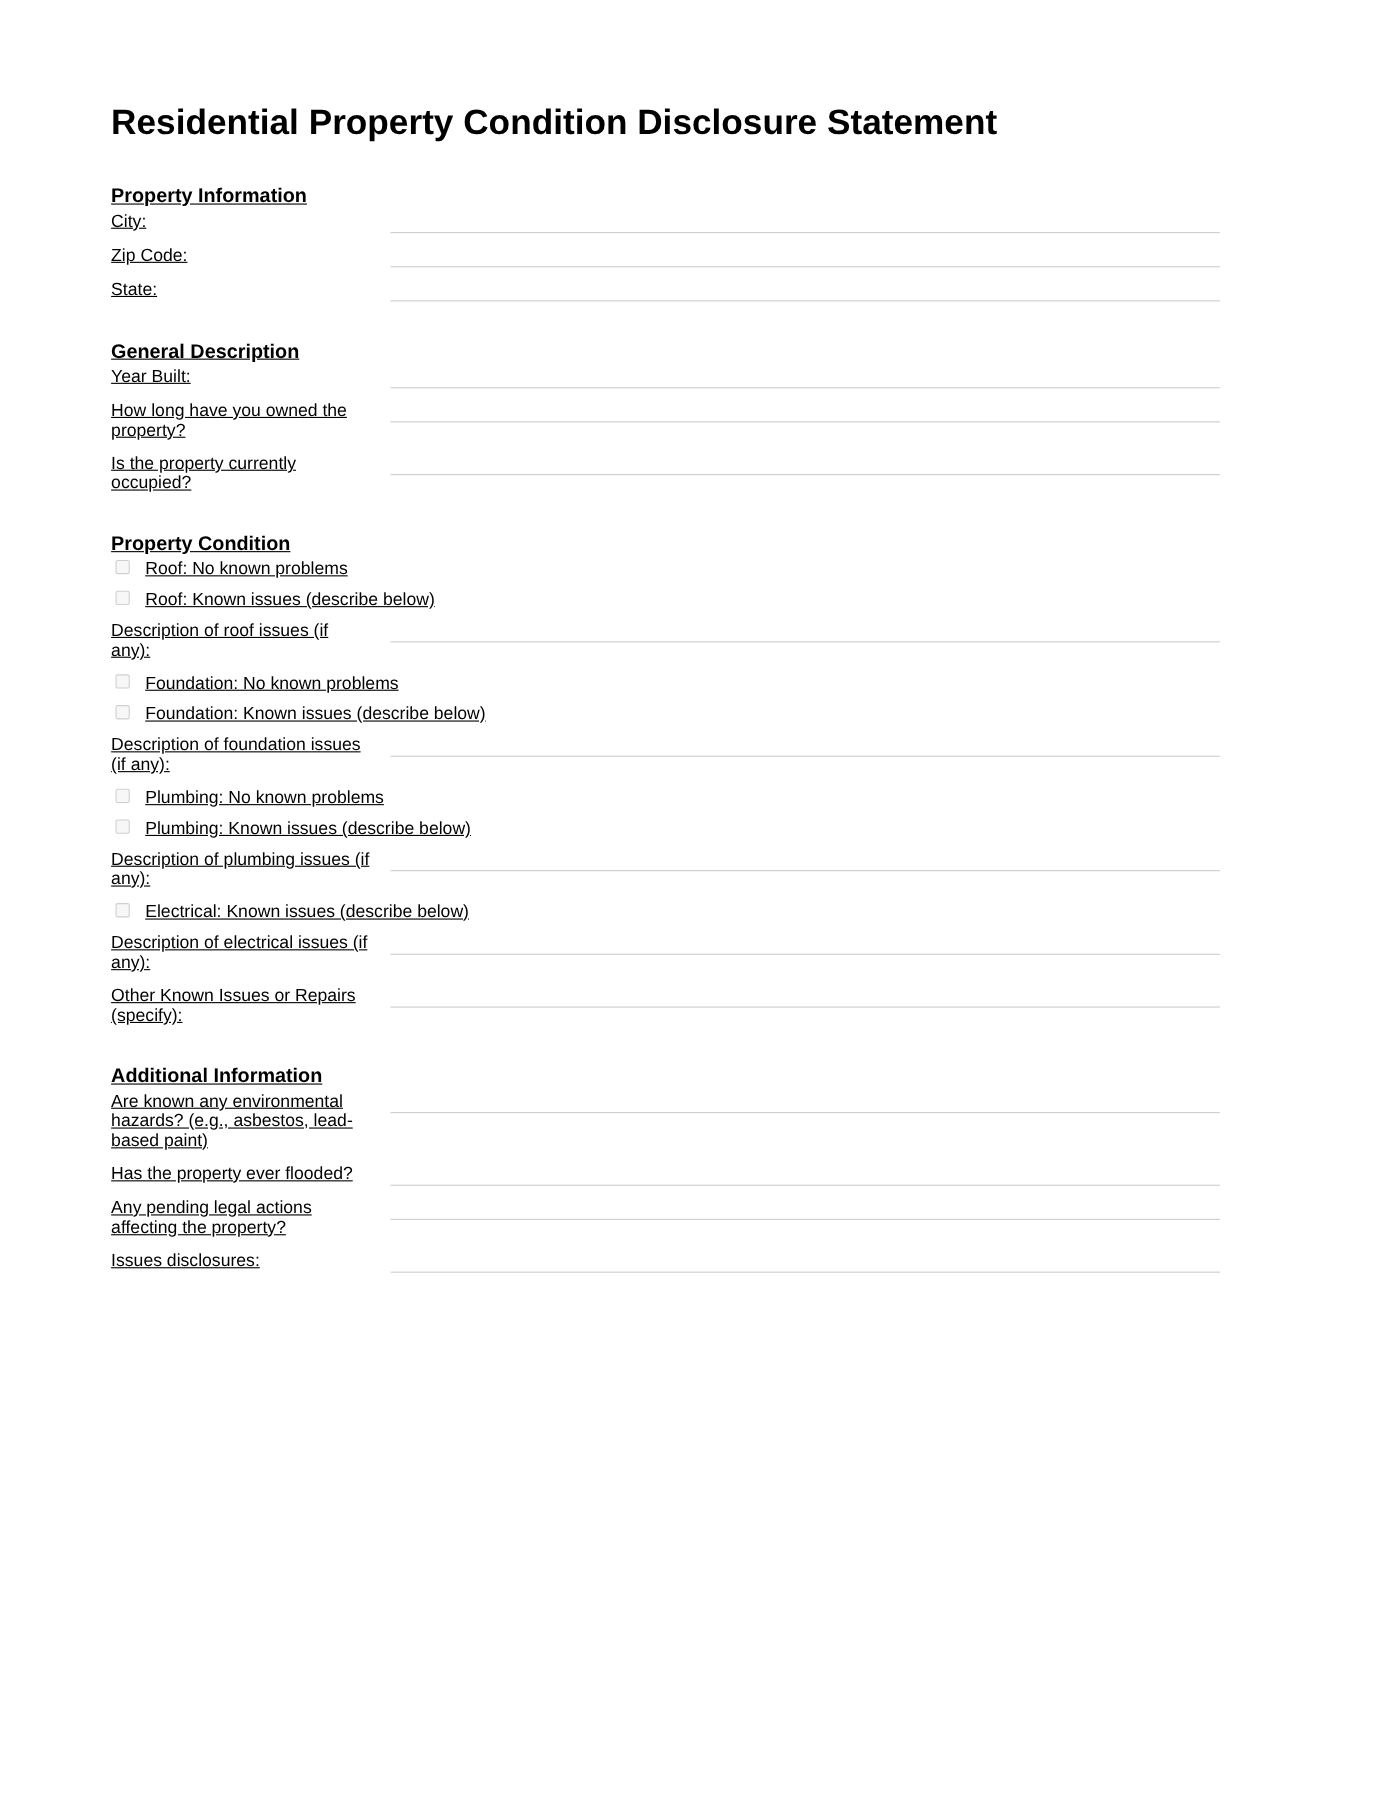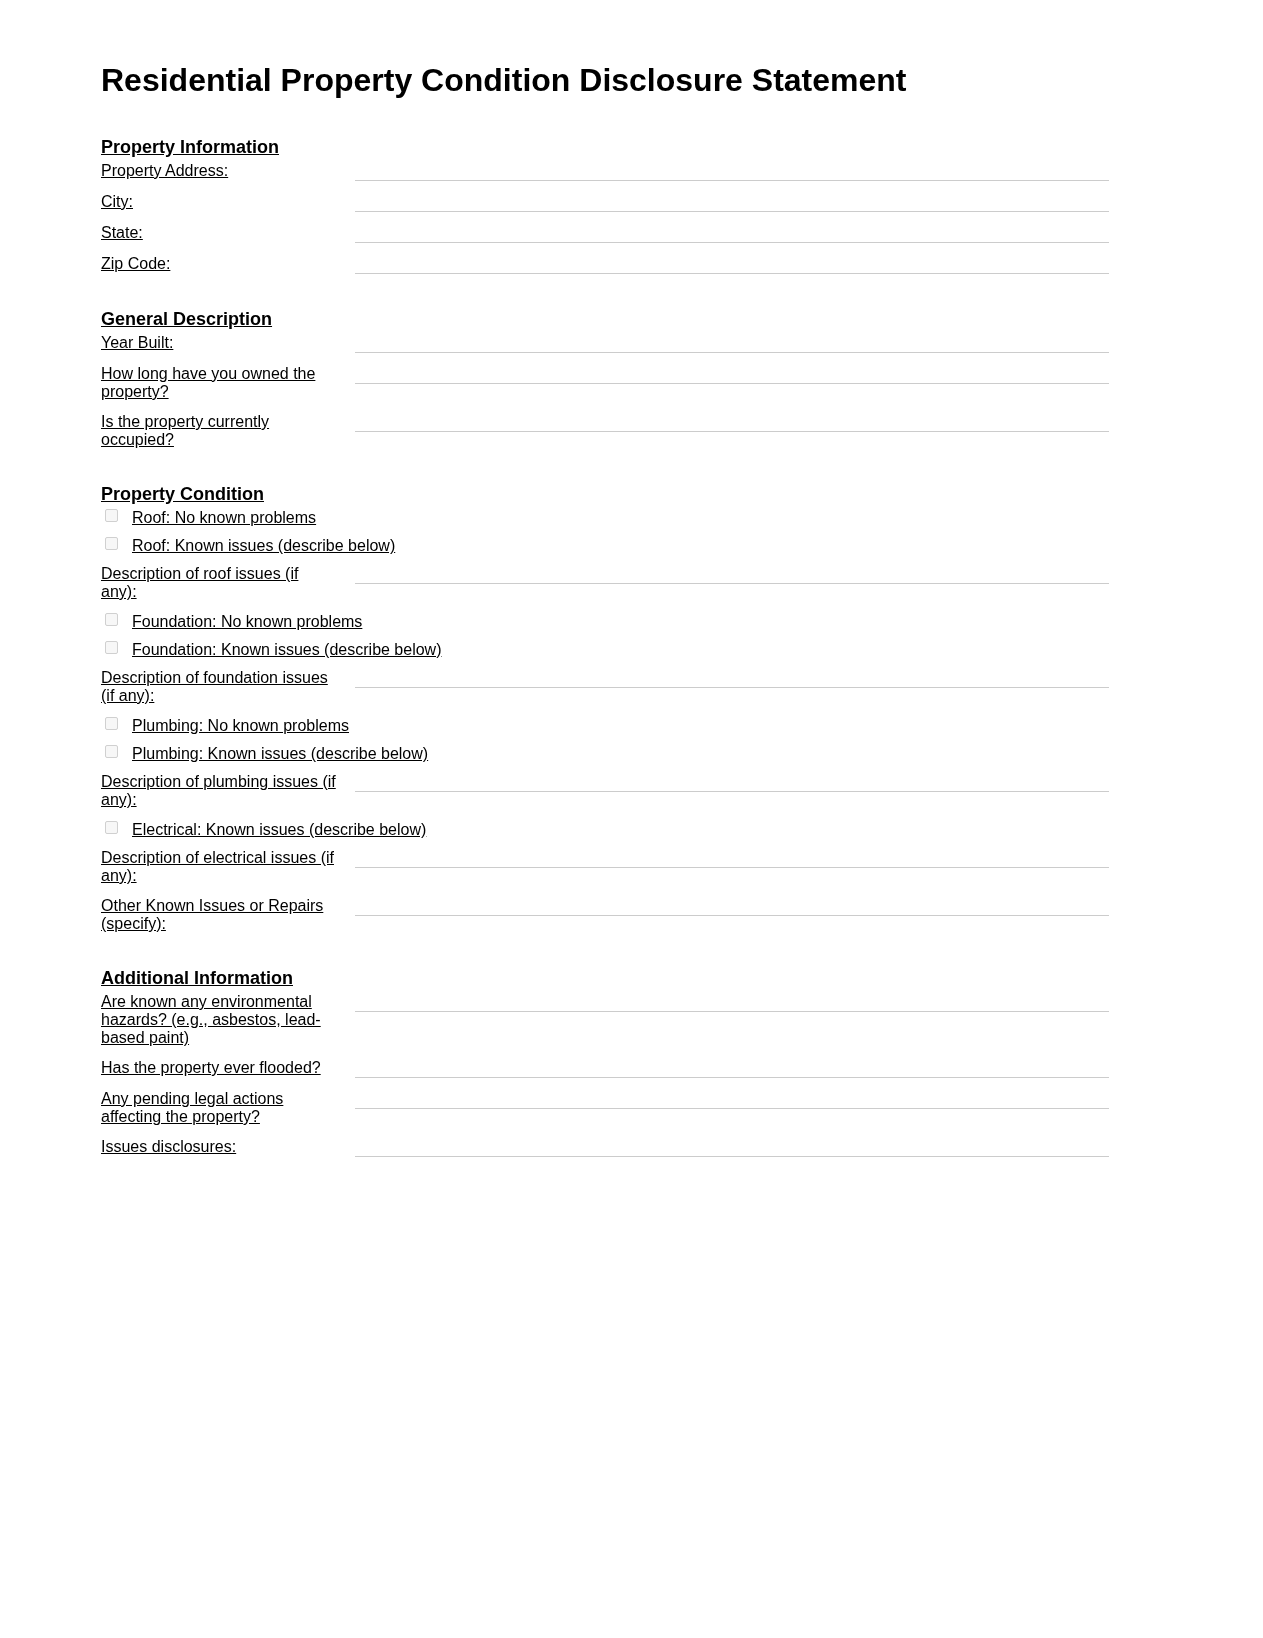--- a/index.html
+++ b/index.html
@@ -1,49 +1,45 @@
 <!DOCTYPE html>
 <html><head>
 <meta charset="utf-8">
 <style>
   html, body { margin:0; padding:0; background:#ffffff; }
   body { width:1263px; height:1638px; font-family:"Liberation Sans", sans-serif; color:#000; position:relative; }
-  .page { position:absolute; left:101px; top:60px; width:1008px; }
+  .page { position:absolute; left:101px; top:91px; width:1008px; }
   h1 { font-size:32px; font-weight:bold; margin:0 0 36px 0; line-height:40px; }
   .section { margin-bottom:34px;text-decoration:underline; }
   h2 { font-size:18px; font-weight:bold; margin:0 0 4px 0; line-height:22px; }
   .row { display:flex; align-items:flex-start; margin-bottom:12px; }
   .label { width:245px; flex:none; font-size:16px; line-height:18px; padding-right:10px; box-sizing:border-box; }
   .field { flex:1; height:18px; border:none; border-bottom:1px solid #cccccc; outline:none; margin-left:9px; background:transparent; font-family:"Liberation Sans", sans-serif; font-size:16px; padding:0; }
   .check-row { display:flex; height:18px; margin-bottom:10px; }
   .cb { width:11px; height:11px; border:1px solid #d0d0d0; border-radius:2px; background:#f7f7f7; margin:0 14px 0 4px; flex:none; }
   .check-label { font-size:16px; line-height:18px; }
 </style>
 </head>
 <body>
 
 <div class="page">
   <h1>Residential Property Condition Disclosure Statement</h1>
 
   <div class="section">
     <h2>Property Information</h2>
     <div class="row">
-        <span class="label">Property Address:</span>
-        <input class="field" value="" style="">
-      </div>
-    <div class="row">
         <span class="label">City:</span>
         <input class="field" value="" style="">
       </div>
     <div class="row">
-        <span class="label">State:</span>
+        <span class="label">Zip Code:</span>
         <input class="field" value="" style="">
       </div>
     <div class="row">
-        <span class="label">Zip Code:</span>
+        <span class="label">State:</span>
         <input class="field" value="" style="">
       </div>
   </div>
 
 
   <div class="section">
     <h2>General Description</h2>
     <div class="row">
         <span class="label">Year Built:</span>
         <input class="field" value="" style="">

